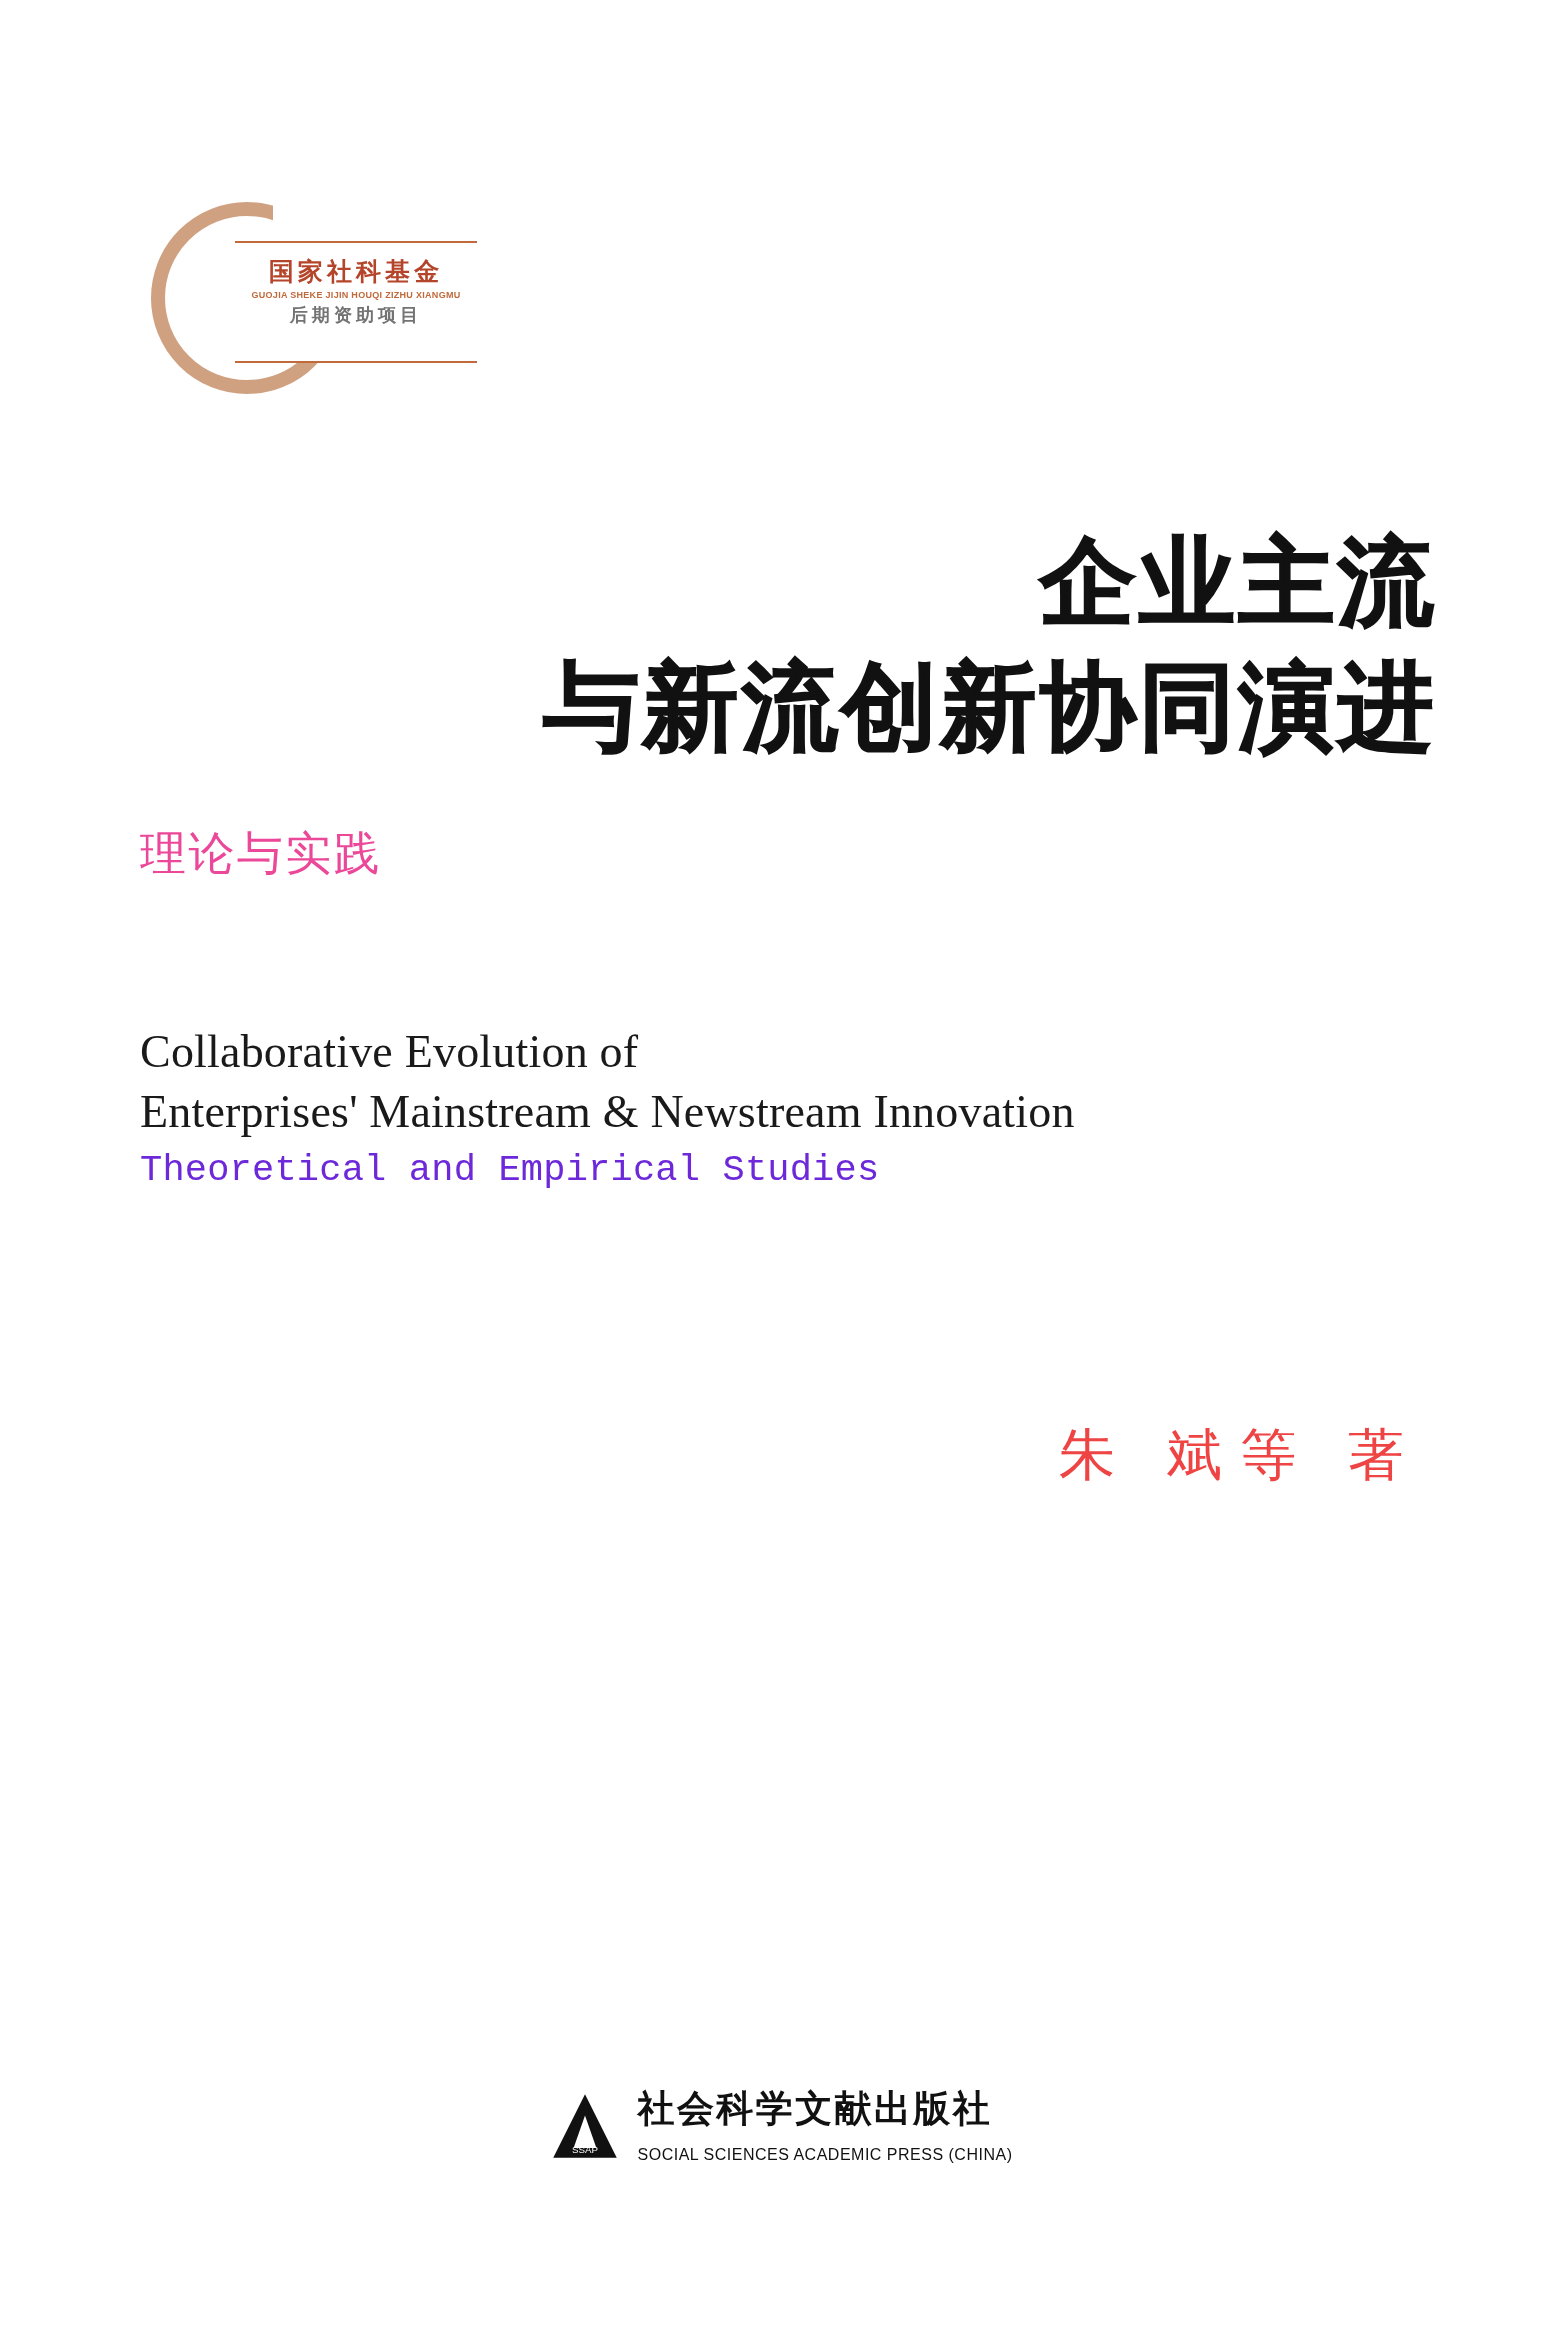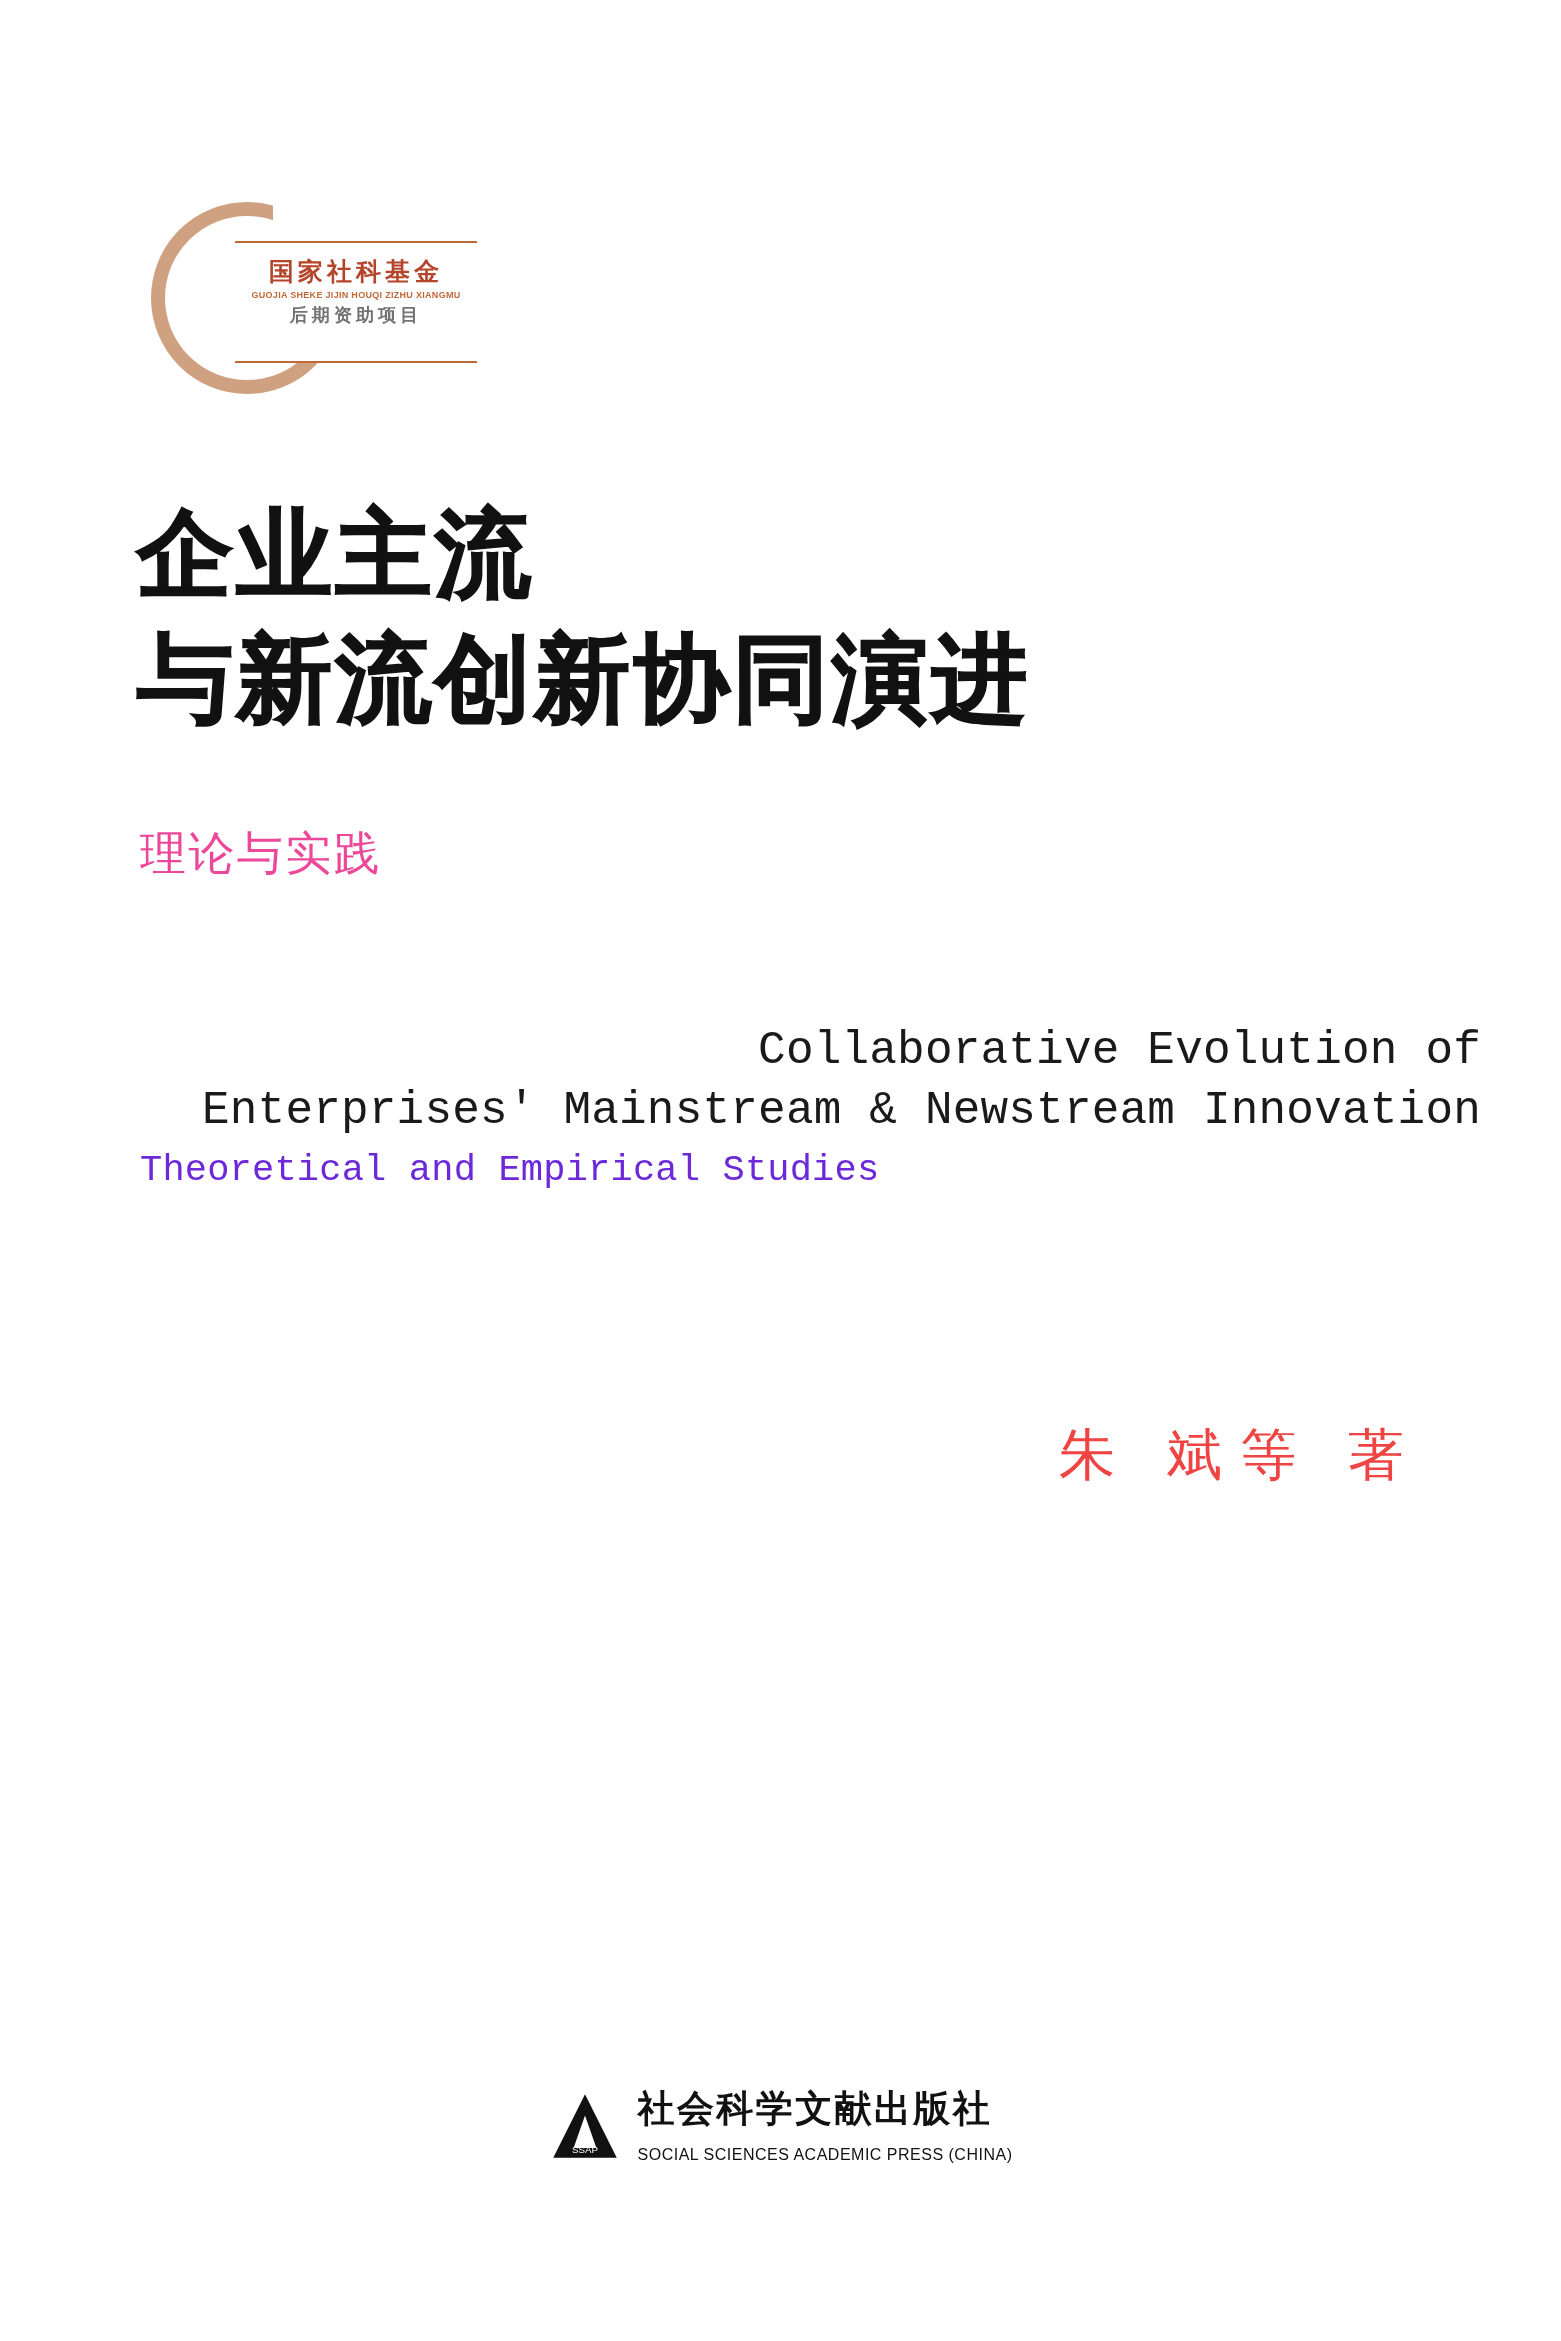--- a/index.html
+++ b/index.html
@@ -79,22 +79,23 @@
     color: #737373;
     font-weight: 700;
     margin-top: 6.5px;
     line-height: 1.1;
   }
 
   
   #cn-title {
     position: absolute;
     left: 137px;
-    top: 492px;
+    top: 520px;
     width: 1300px;
+    text-align: right;
   }
   #cn-title .line {
     font-family: "Liberation Sans", sans-serif;
     font-weight: 700;
     font-size: 96px;
     letter-spacing: 3.3px;
     color: #111111;
     line-height: 1.30;
     -webkit-text-stroke: 1.6px #111111;
   }
@@ -110,26 +111,25 @@
 
   
   #en-block {
     position: absolute;
     left: 140px;
     top: 1022px;
     width: 1341px;
   }
   #en-block .en1,
   #en-block .en2 {
-    font-family: Liberation Mono, monospace;
+    font-family: Liberation Serif, serif;
     font-size: 46px;
     color: #1a1a1a;
     line-height: 1.30;
     letter-spacing: 0.2px;
-    text-align: right;
   }
   #en-block .en3 {
     font-family: Liberation Mono, monospace;
     font-size: 37px;
     color: #6d28d9;
     line-height: 1.35;
     margin-top: 4px;
     letter-spacing: 0.2px;
   }
 

